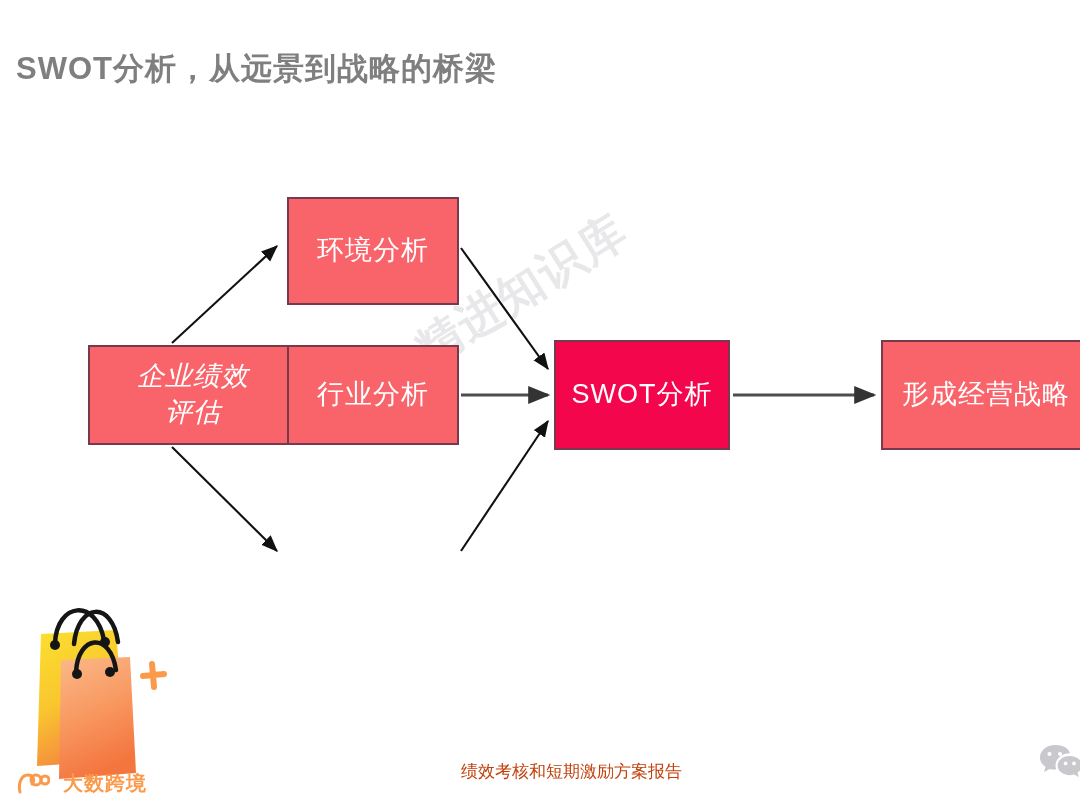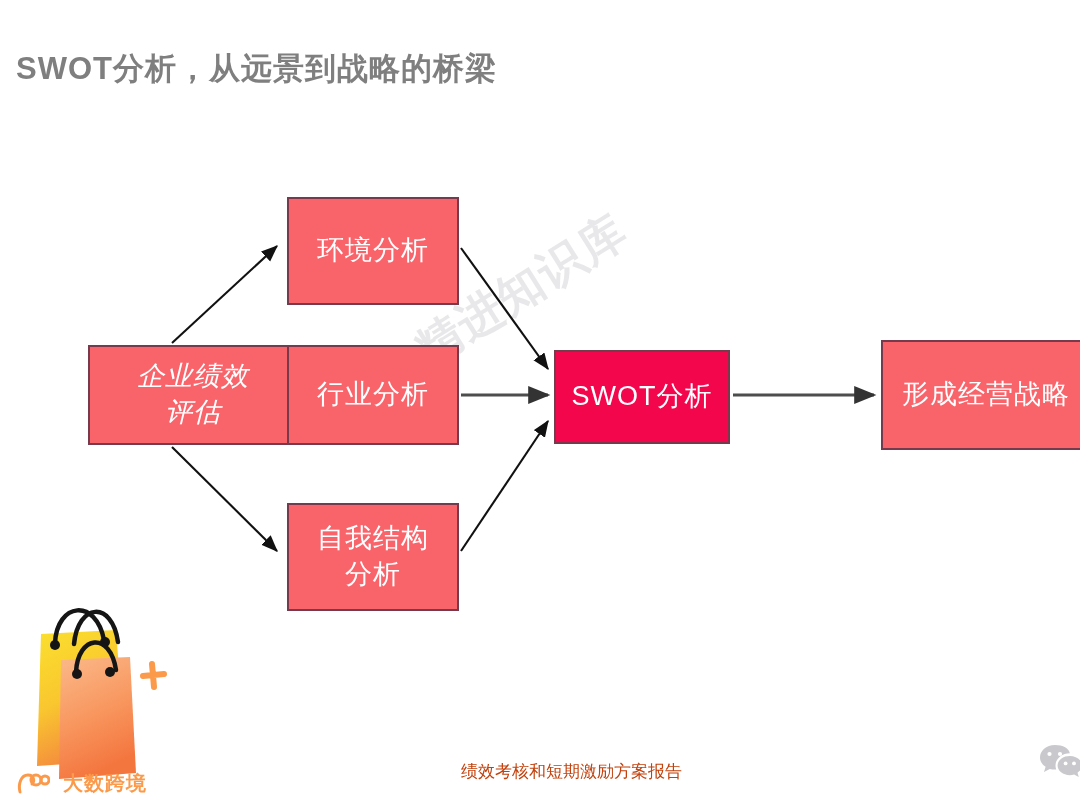--- a/index.html
+++ b/index.html
@@ -69,21 +69,21 @@
   }
   .node.accent {
     background: #f4064d;
   }
 
   
   #node-perf      { left: 88px;  top: 345px; width: 210px; height: 100px; font-style: italic; }
   #node-env       { left: 287px; top: 197px; width: 172px; height: 108px; }
   #node-industry  { left: 287px; top: 345px; width: 172px; height: 100px; }
   #node-self      { left: 287px; top: 503px; width: 172px; height: 108px; }
-  #node-swot      { left: 554px; top: 350px; width: 176px; height: 94px; }
+  #node-swot      { left: 554px; top: 340px; width: 176px; height: 110px; }
   #node-strategy  { left: 881px; top: 340px; width: 210px; height: 110px; }
 
   
   #watermark {
     position: absolute;
     left: 360px;
     top: 360px;
     font-size: 46px;
     font-weight: bold;
     color: rgba(150, 150, 160, 0.22);
@@ -177,21 +177,20 @@
     <line x1="733" y1="395" x2="874" y2="395" stroke="#4d4d4d" stroke-width="3" marker-end="url(#head-gray)"></line>
   </svg>
 
   <div id="diagram">
     <div class="node" id="node-perf">企业绩效<br>评估</div>
 
     <div class="node" id="node-industry">行业分析</div>
 
     <div class="node" id="node-env">环境分析</div>
 
-    <div class="node" id="node-self">自我结构<br>分析</div>
 
     <div class="node accent" id="node-swot">SWOT分析</div>
 
     <div class="node" id="node-strategy">形成经营战略</div>
   </div>
 
   <svg id="corner-logo" viewBox="0 0 200 218" xmlns="http://www.w3.org/2000/svg">
     <defs>
       <linearGradient id="gradYellow" x1="0" y1="0" x2="0.35" y2="1">
         <stop offset="0%" stop-color="#fbe02e"></stop>

